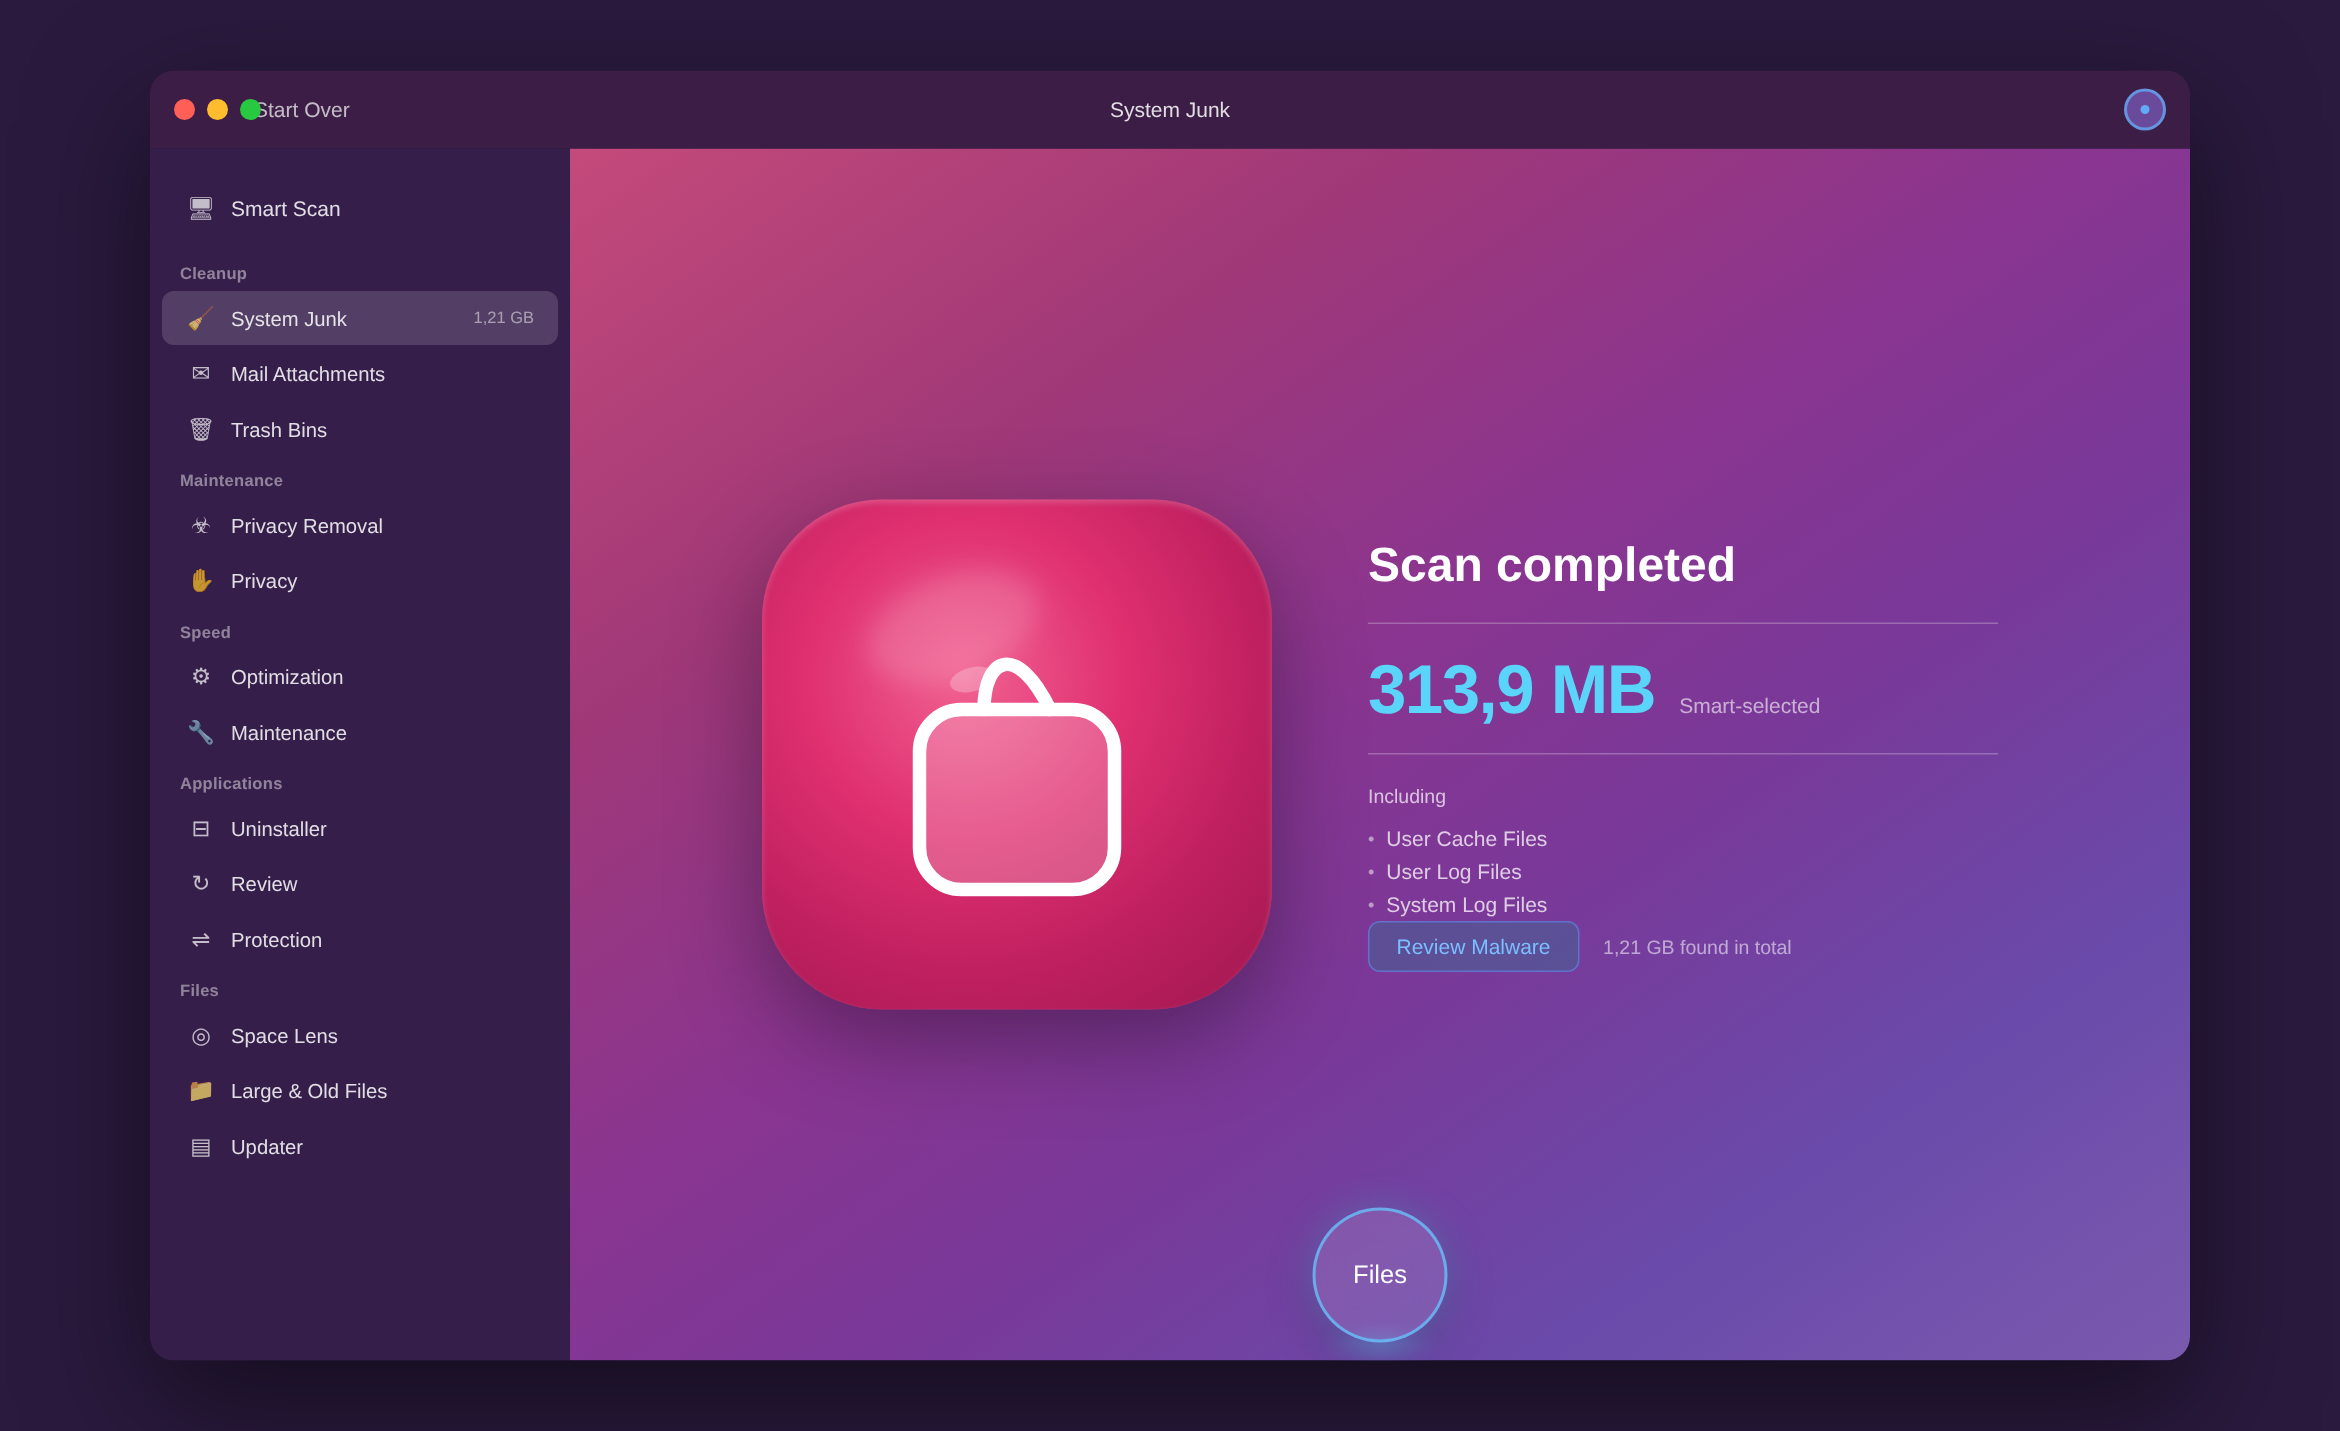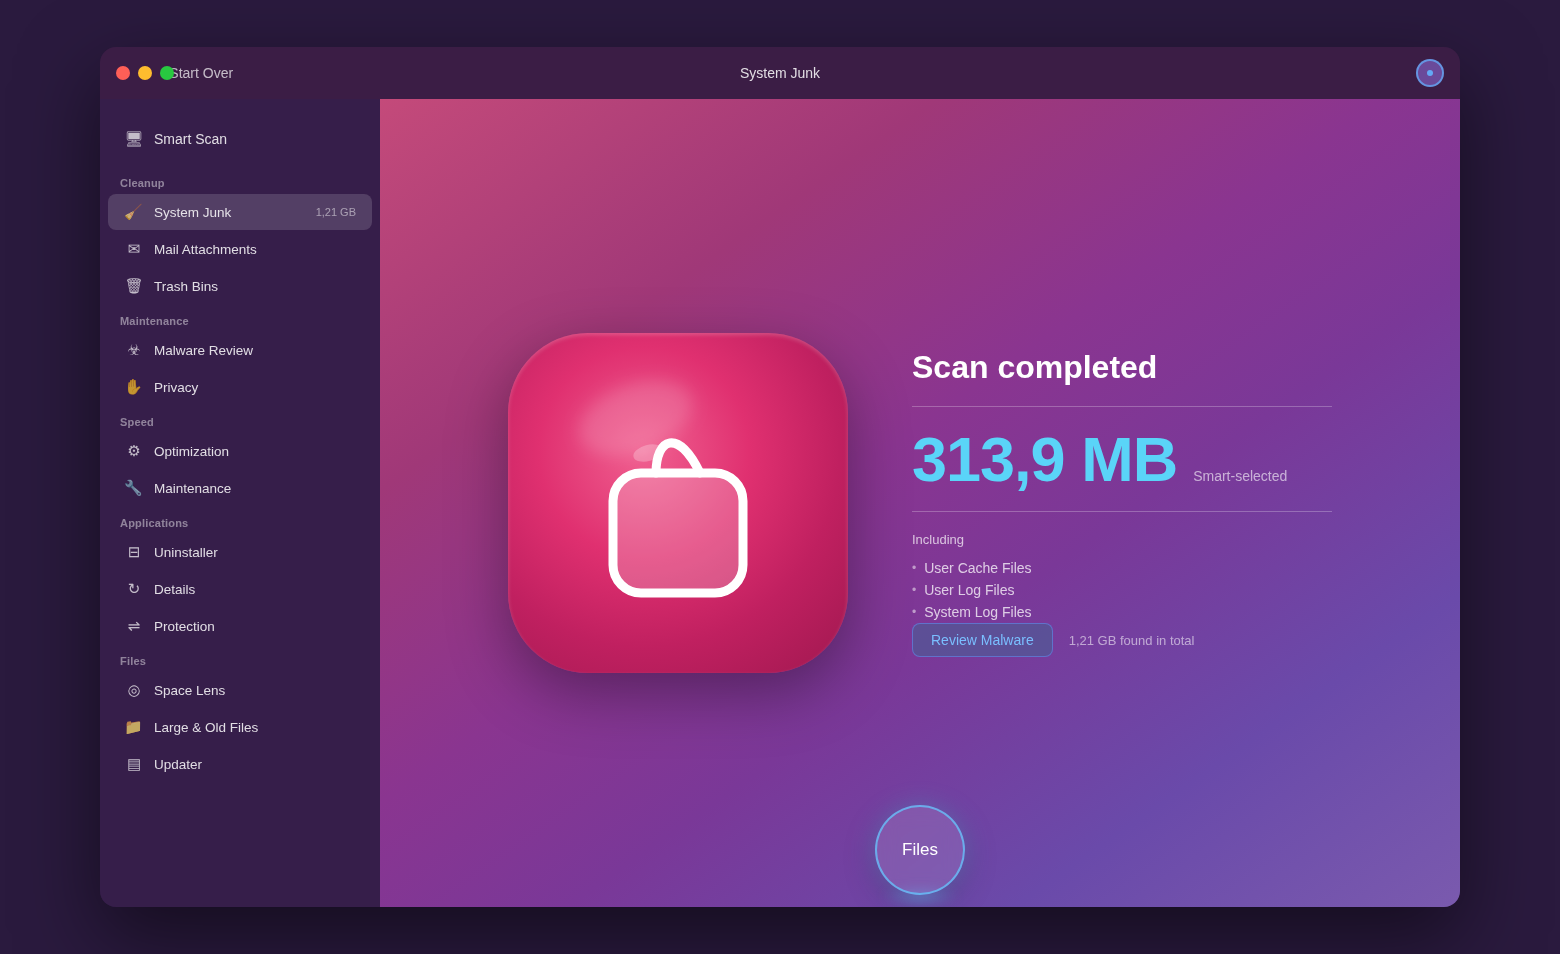--- a/index.html
+++ b/index.html
@@ -222,21 +222,21 @@
       margin-bottom: 20px;
     }
     .scan-divider {
       width: 100%;
       height: 1px;
       background: rgba(255,255,255,0.25);
       margin-bottom: 16px;
     }
     .scan-size {
       color: #5ad4f8;
-      font-size: 63px;
+      font-size: 46px;
       font-weight: 700;
       letter-spacing: -1px;
       display: inline-block;
     }
     .scan-size-row {
       display: flex;
       align-items: baseline;
       gap: 16px;
       margin-bottom: 16px;
     }
@@ -373,21 +373,21 @@
 
       <div class="sidebar-item">
         <div class="sidebar-item-icon">🗑</div>
         <span class="sidebar-item-label">Trash Bins</span>
       </div>
 
       <div class="sidebar-section-label">Maintenance</div>
 
       <div class="sidebar-item">
         <div class="sidebar-item-icon">☣</div>
-        <span class="sidebar-item-label">Malware Review</span>
+        <span class="sidebar-item-label">Privacy Removal</span>
       </div>
 
       <div class="sidebar-item">
         <div class="sidebar-item-icon">✋</div>
         <span class="sidebar-item-label">Privacy</span>
       </div>
 
       <div class="sidebar-section-label">Speed</div>
 
       <div class="sidebar-item">
@@ -402,21 +402,21 @@
 
       <div class="sidebar-section-label">Applications</div>
 
       <div class="sidebar-item">
         <div class="sidebar-item-icon">⊟</div>
         <span class="sidebar-item-label">Uninstaller</span>
       </div>
 
       <div class="sidebar-item">
         <div class="sidebar-item-icon">↻</div>
-        <span class="sidebar-item-label">Details</span>
+        <span class="sidebar-item-label">Review</span>
       </div>
 
       <div class="sidebar-item">
         <div class="sidebar-item-icon">⇌</div>
         <span class="sidebar-item-label">Protection</span>
       </div>
 
       <div class="sidebar-section-label">Files</div>
 
       <div class="sidebar-item">

